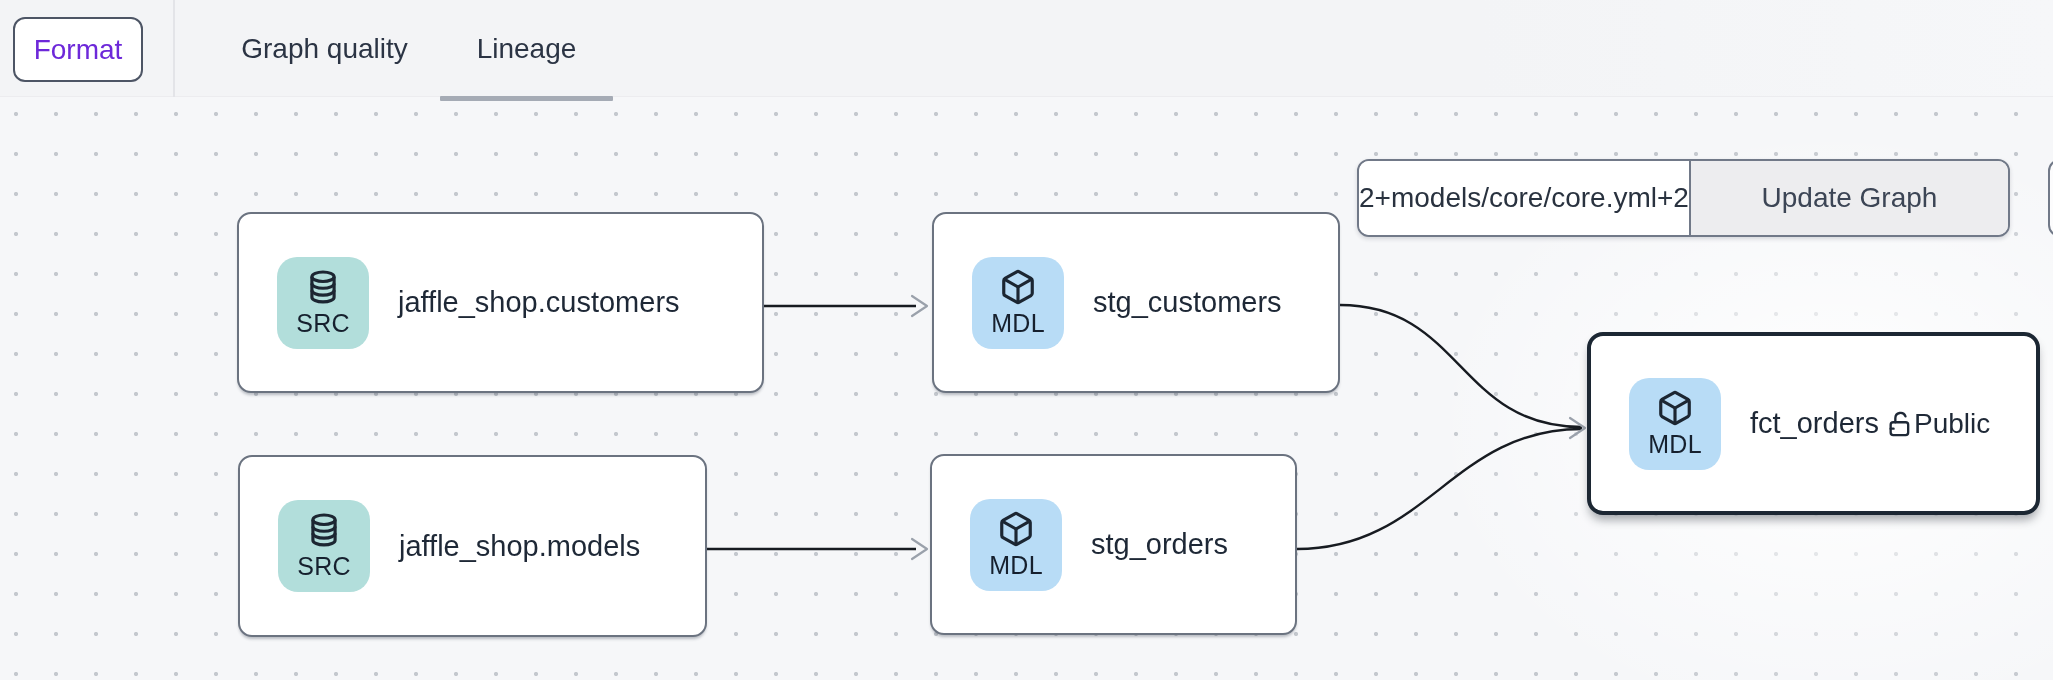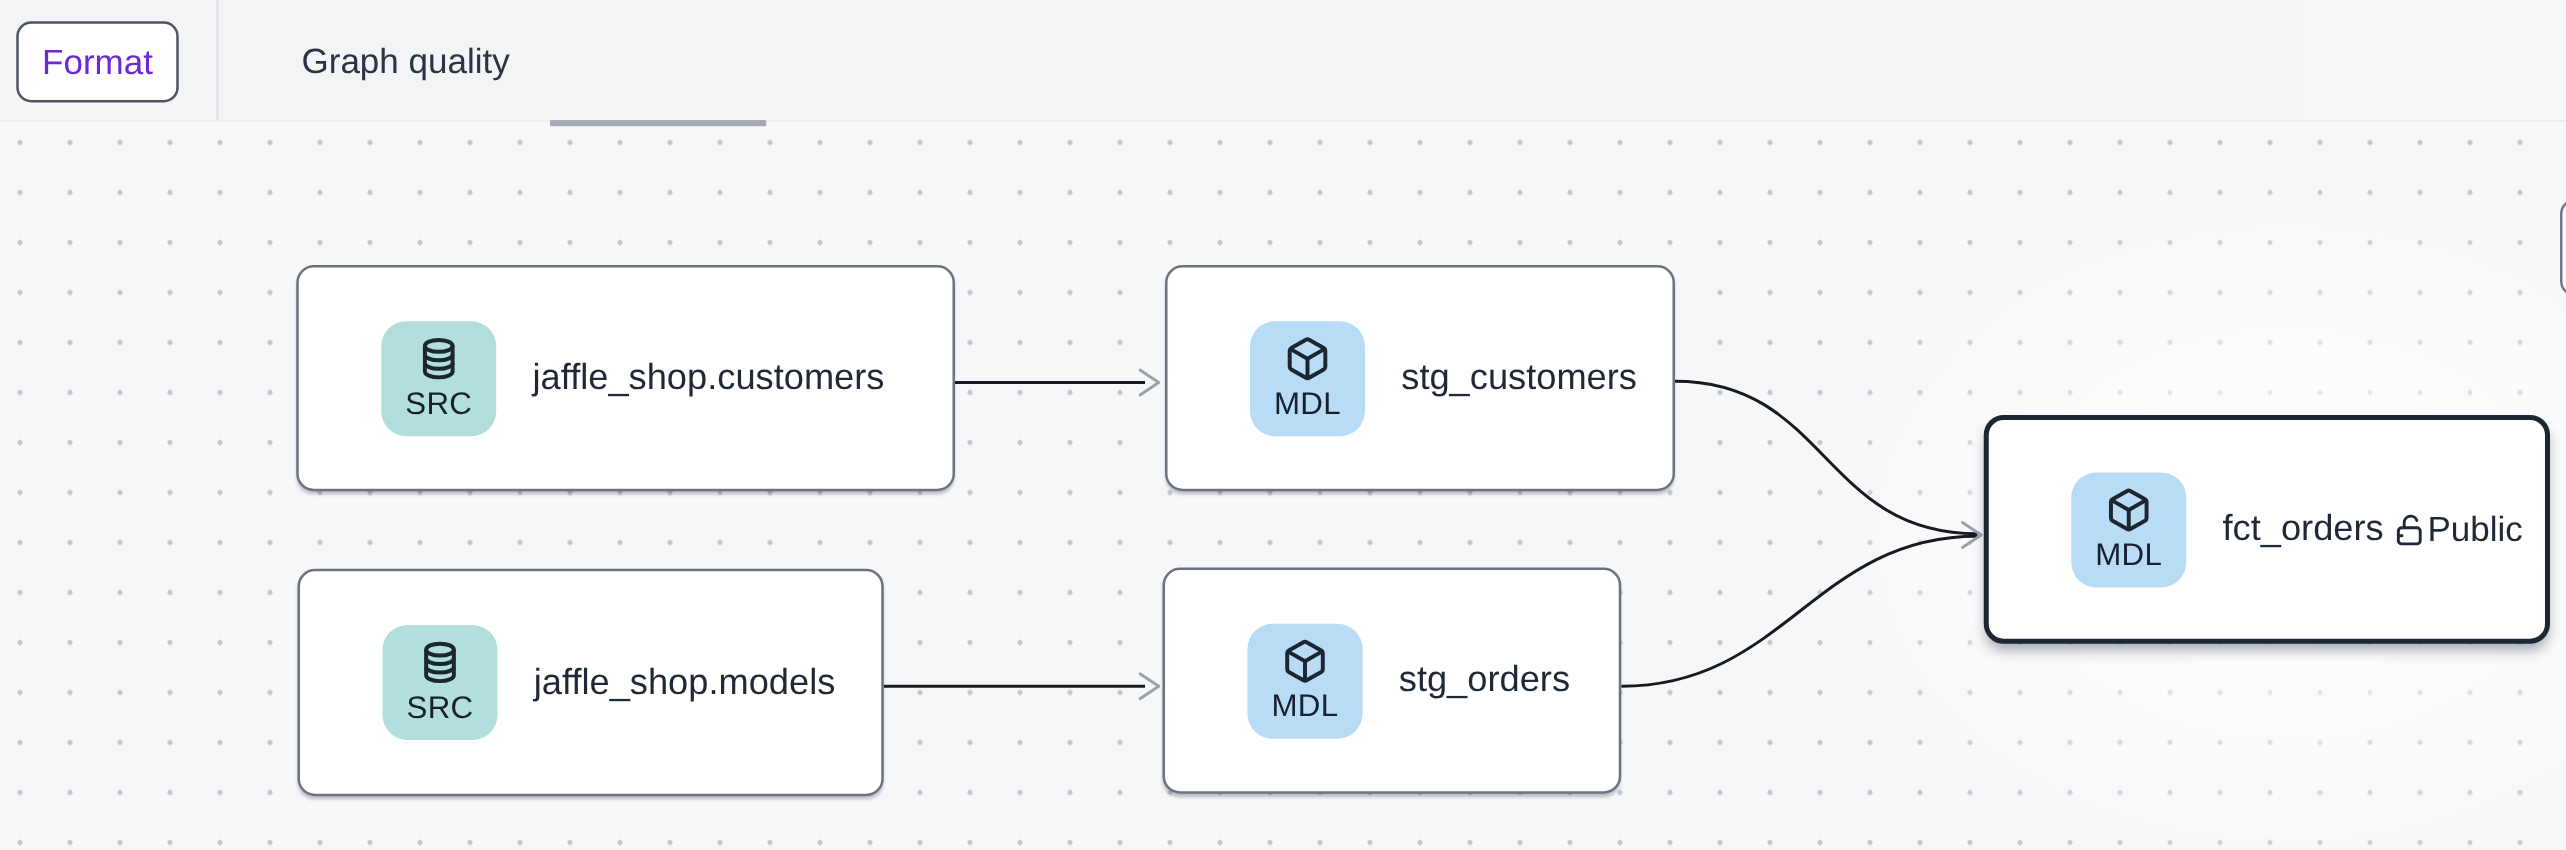--- a/index.html
+++ b/index.html
@@ -67,21 +67,21 @@
     z-index:3;
   }
   .n1 { left:237px; top:115px; width:527px; height:181px; }
   .n2 { left:932px; top:115px; width:408px; height:181px; }
   .n3 { left:238px; top:358px; width:469px; height:182px; }
   .n4 { left:930px; top:357px; width:367px; height:181px; }
   .n5 { left:1587px; top:235px; width:453px; height:183px; }
 
   .badge {
     flex:0 0 auto; width:92px; height:92px; border-radius:20px;
-    display:flex; flex-direction:column; align-items:center; justify-content:center; gap:3px;margin-left:28px;
+    display:flex; flex-direction:column; align-items:center; justify-content:center; gap:3px;
   }
   .badge-src { background:#b2dedb; }
   .badge-mdl { background:#b8dcf6; }
   .badge svg { width:38px; height:38px; stroke:#1c2632; }
   .badge-label { font-size:25px; font-weight:500; color:#16202e; letter-spacing:0.3px; }
 
   .node-title { font-size:29px; color:#1e2836; white-space:nowrap; }
   .node-col { display:flex; gap:7px; }
   .access-row { display:flex; align-items:center; gap:0; font-size:28px; color:#1f2937; }
   .access-row svg { width:28px; height:28px; stroke:#1f2937; }
@@ -109,20 +109,21 @@
     z-index:4; cursor:pointer;
   }
 </style>
 </head>
 <body>
 
 <header class="topbar">
   <button class="format-btn">Format</button>
   <div class="tb-divider"></div>
   <div class="tab tab-code-quality">Graph quality</div>
+  <div class="tab tab-lineage">Lineage</div>
   <div class="tab-underline"></div>
 </header>
 
 <main class="canvas">
 
   <svg class="edge-layer" viewBox="0 0 2053 583" xmlns="http://www.w3.org/2000/svg">
     <path class="edge" d="M 764 209 L 916 209"></path>
     <polyline class="edge-arrow" points="912,199 927,209 912,219"></polyline>
     <path class="edge" d="M 707 452 L 916 452"></path>
     <polyline class="edge-arrow" points="912,442 927,452 912,462"></polyline>
@@ -196,16 +197,20 @@
         <svg viewBox="0 0 24 24" fill="none" stroke-width="2" stroke-linecap="round" stroke-linejoin="round">
           <rect x="4" y="10.5" width="15" height="11" rx="2.2"></rect>
           <path d="M8 10.5V7a4.5 4.5 0 0 1 8.7-1.6"></path>
           <line x1="4" y1="16" x2="6.5" y2="16"></line>
         </svg>
         <span>Public</span>
       </div>
     </div>
   </div>
 
+  <div class="filter-group">
+    <div class="selector-input">2+models/core/core.yml+2</div>
+    <button class="update-btn">Update Graph</button>
+  </div>
 
   <div class="partial-control"></div>
 
 </main>
 
 </body></html>

